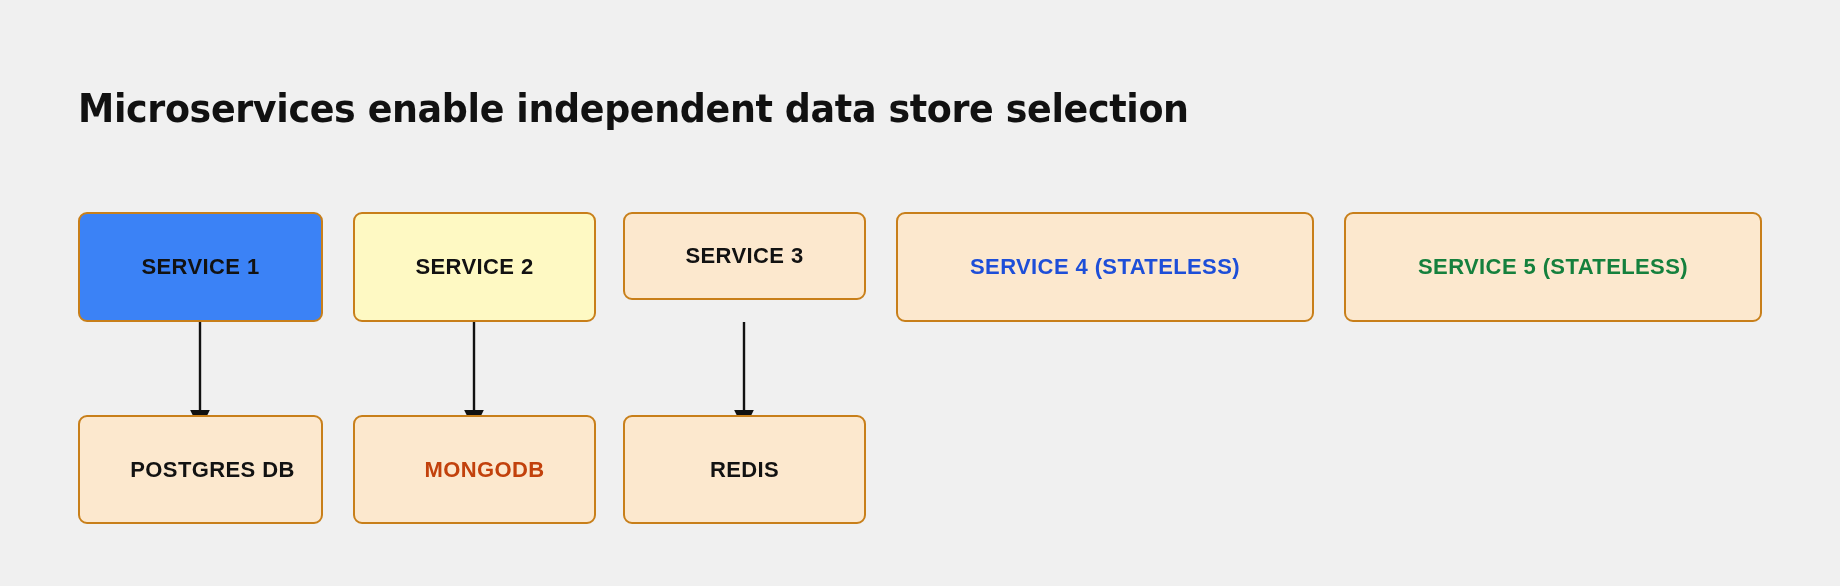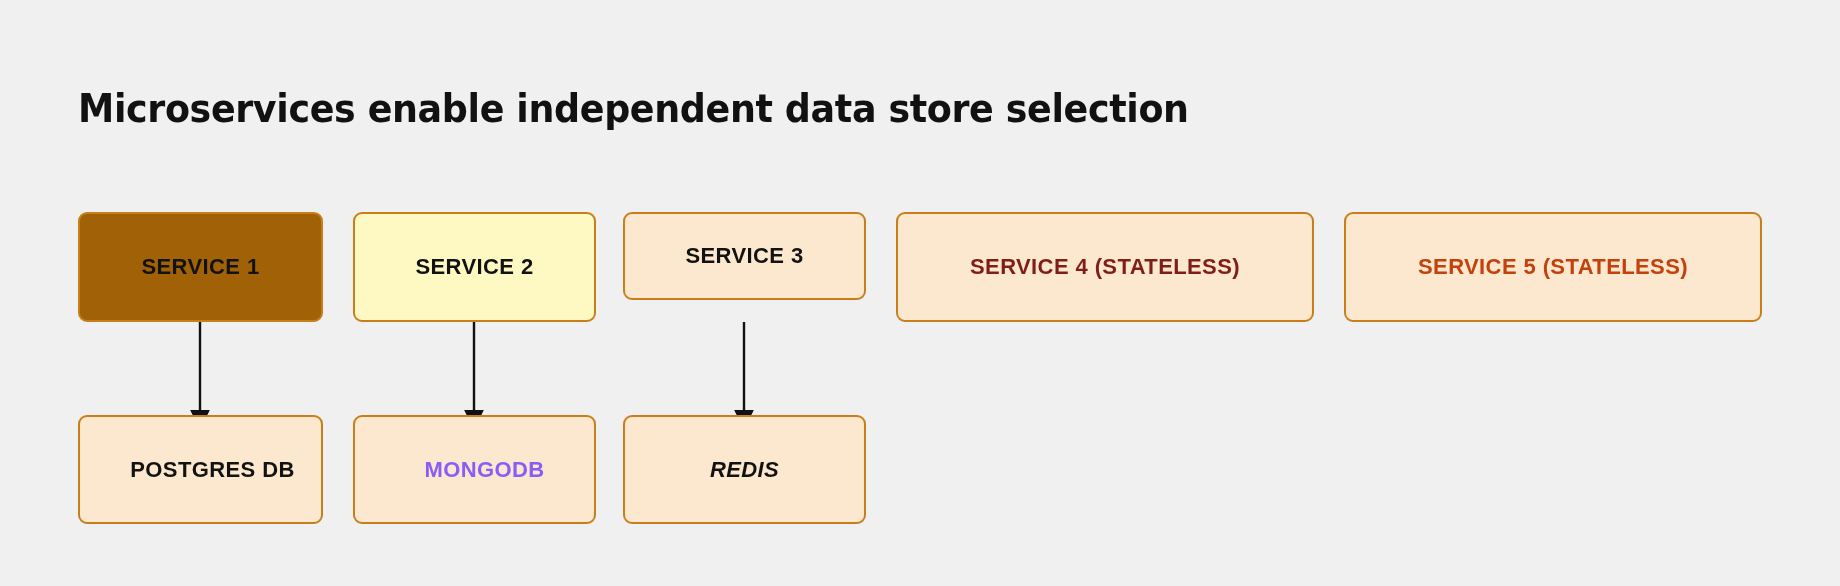--- a/index.html
+++ b/index.html
@@ -79,39 +79,39 @@
       </marker>
     </defs>
     <g id="edges-group">
         <line x1="200" y1="310" x2="200" y2="401" stroke="#111111" stroke-width="2.4" marker-end="url(#arrowhead)"></line>
         <line x1="474" y1="310" x2="474" y2="401" stroke="#111111" stroke-width="2.4" marker-end="url(#arrowhead)"></line>
         <line x1="744" y1="310" x2="744" y2="401" stroke="#111111" stroke-width="2.4" marker-end="url(#arrowhead)"></line>
       </g>
   </svg>
 
   <div id="nodes-group">
-      <div class="node" style="left: 78px; top: 200px; width: 245px; height: 110px; background: #a16207; border-color: rgb(200, 127, 26);">
+      <div class="node" style="left: 78px; top: 200px; width: 245px; height: 110px; background: #3b82f6; border-color: rgb(200, 127, 26);">
         <span class="node-label" style="color: rgb(18, 18, 18);">SERVICE 1</span>
       </div>
       <div class="node" style="left: 353px; top: 200px; width: 243px; height: 110px; background: #fef9c3; border-color: rgb(200, 127, 26);">
         <span class="node-label" style="color: rgb(18, 18, 18);">SERVICE 2</span>
       </div>
       <div class="node" style="left: 623px; top: 200px; width: 243px; height: 88px; background: rgb(252, 232, 206); border-color: rgb(200, 127, 26);">
         <span class="node-label" style="color: rgb(18, 18, 18);">SERVICE 3</span>
       </div>
       <div class="node" style="left: 896px; top: 200px; width: 418px; height: 110px; background: rgb(252, 232, 206); border-color: rgb(200, 127, 26);">
-        <span class="node-label" style="color: #7f1d1d;">SERVICE 4 (STATELESS)</span>
+        <span class="node-label" style="color: #1d4ed8;">SERVICE 4 (STATELESS)</span>
       </div>
       <div class="node" style="left: 1344px; top: 200px; width: 418px; height: 110px; background: rgb(252, 232, 206); border-color: rgb(200, 127, 26);">
-        <span class="node-label" style="color: #c2410c;">SERVICE 5 (STATELESS)</span>
+        <span class="node-label" style="color: #15803d;">SERVICE 5 (STATELESS)</span>
       </div>
       <div class="node" style="left: 78px; top: 403px; width: 245px; height: 109px; background: rgb(252, 232, 206); border-color: rgb(200, 127, 26);">
         <span class="node-label" style="color: rgb(18, 18, 18); margin-left: 24px;">POSTGRES DB</span>
       </div>
       <div class="node" style="left: 353px; top: 403px; width: 243px; height: 109px; background: rgb(252, 232, 206); border-color: rgb(200, 127, 26);">
-        <span class="node-label" style="color: #8b5cf6; margin-left: 20px;">MONGODB</span>
+        <span class="node-label" style="color: #c2410c; margin-left: 20px;">MONGODB</span>
       </div>
       <div class="node" style="left: 623px; top: 403px; width: 243px; height: 109px; background: rgb(252, 232, 206); border-color: rgb(200, 127, 26);">
-        <span class="node-label" style="color: rgb(18, 18, 18); font-style: italic;">REDIS</span>
+        <span class="node-label" style="color: rgb(18, 18, 18);">REDIS</span>
       </div>
     </div>
 
 </div>
 
 </body></html>

